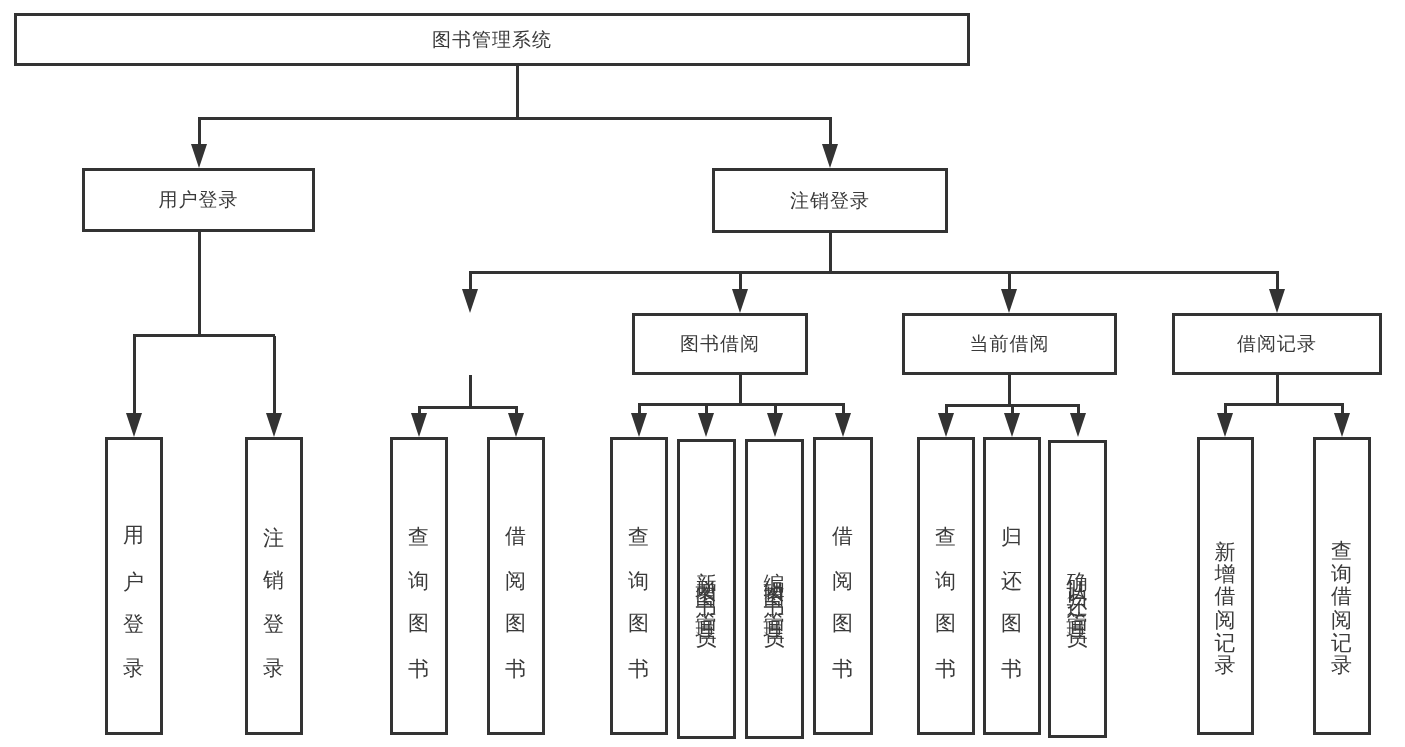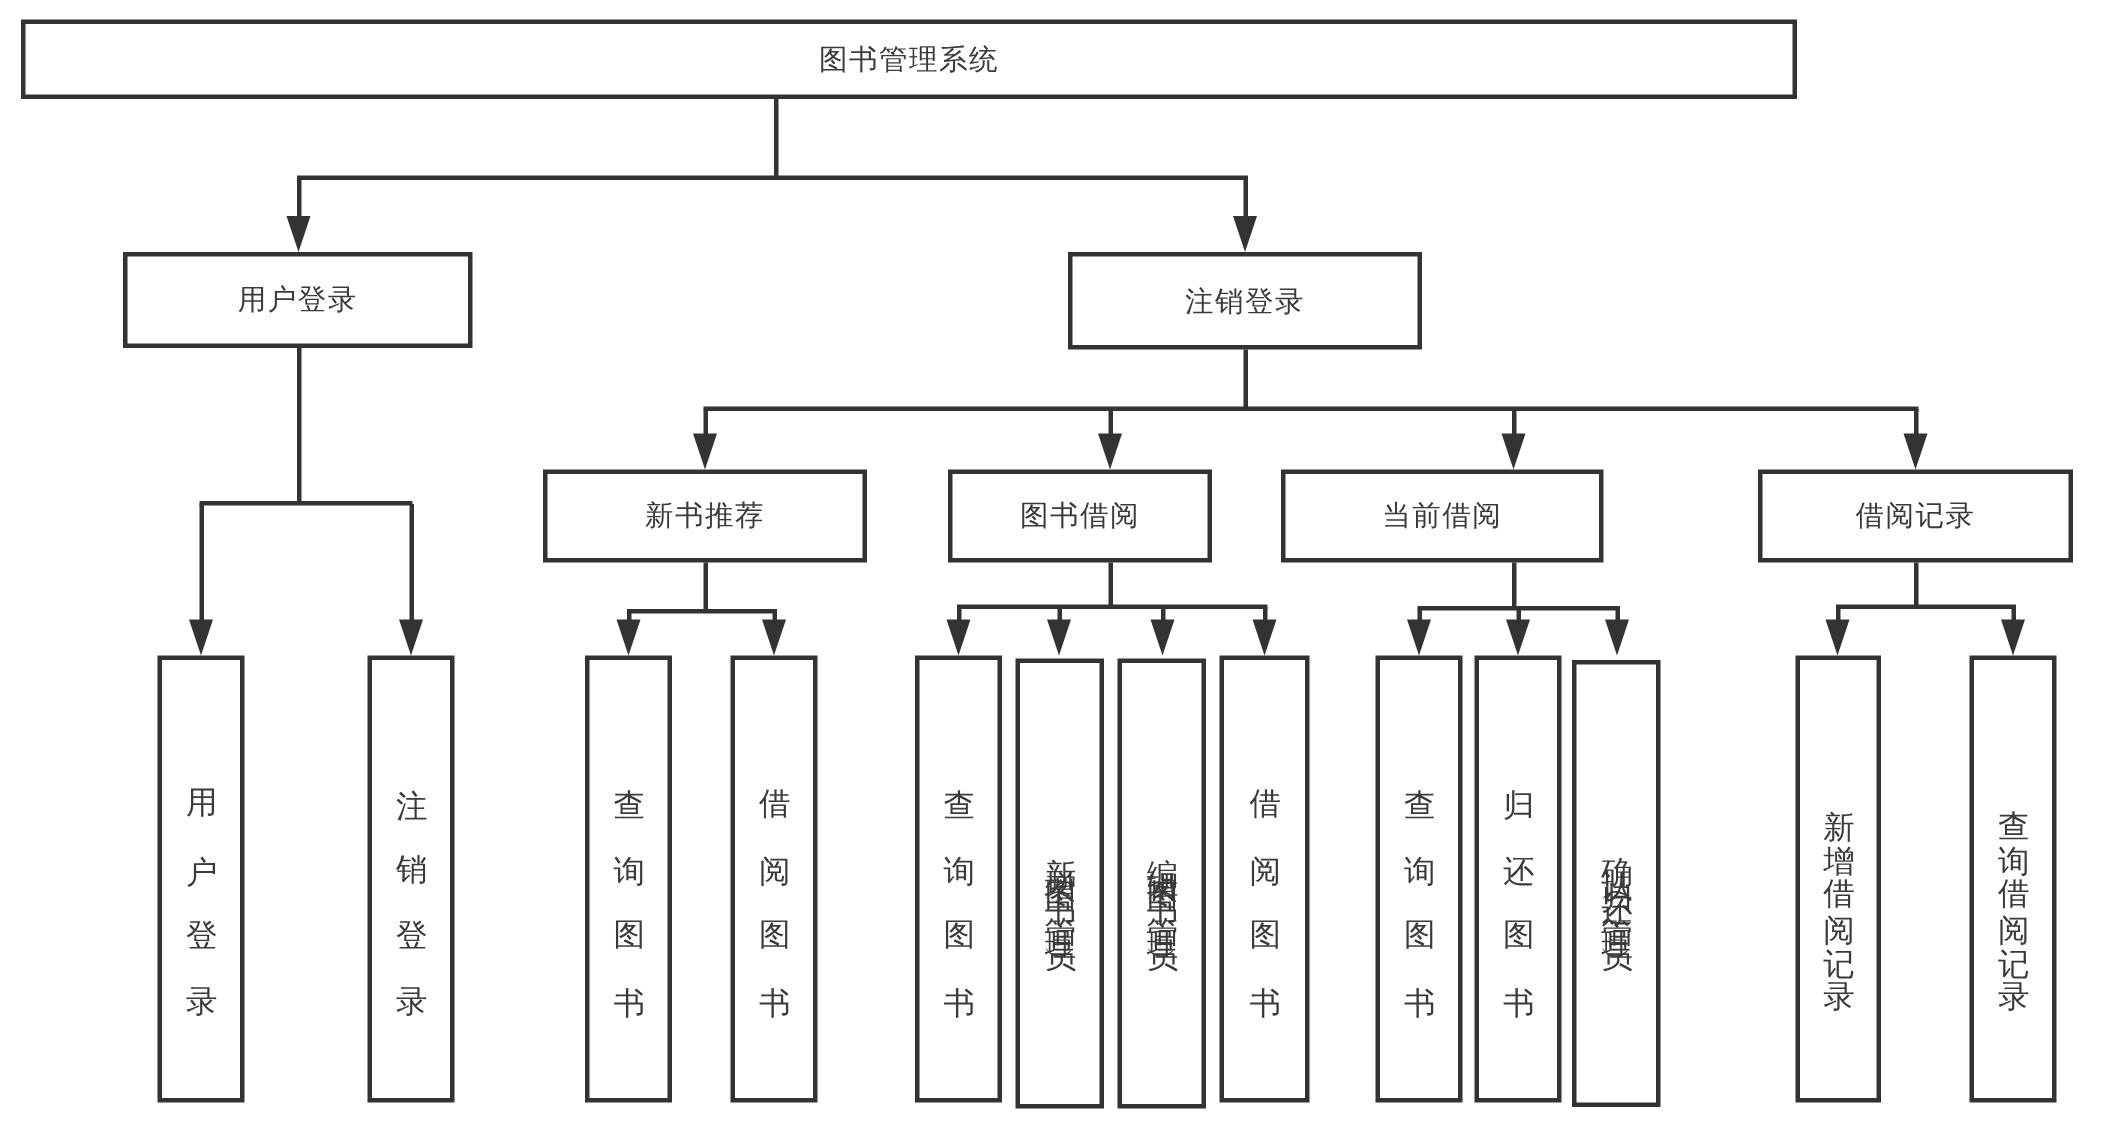--- a/index.html
+++ b/index.html
@@ -17,28 +17,28 @@
     writing-mode:vertical-rl; text-orientation:mixed;
     font-size:21px; color:#3a3a3a; line-height:1;
   }
   .line { position:absolute; background:#333333; }
   .arrow {
     position:absolute; width:0; height:0;
     border-left:8px solid transparent; border-right:8px solid transparent;
     border-top:24px solid #333333;
   }
   
-  #root-box   { left:14px;  top:13px;  width:1184px; height:53px; }
+  #root-box   { left:14px;  top:13px;  width:956px; height:53px; }
   
   #b-user     { left:82px;  top:168px; width:233px; height:64px; }
   #b-mgmt     { left:712px; top:168px; width:236px; height:65px; }
   
   #m-new      { left:362px;  top:313px; width:216px; height:62px; }
   #m-borrow   { left:632px;  top:313px; width:176px; height:62px; }
-  #m-current  { left:854px;  top:313px; width:215px; height:62px; }
+  #m-current  { left:902px;  top:313px; width:215px; height:62px; }
   #m-records  { left:1172px; top:313px; width:210px; height:62px; }
   
   .leaf { top:437px; height:298px; width:58px; }
   #l-login   { left:105px; }
   #l-logout  { left:245px; }
   #l-nbq     { left:390px; }
   #l-nbb     { left:487px; }
   #l-bwq     { left:610px; }
   #l-bwa     { left:677px; width:59px; top:439px; height:300px; }
   #l-bwe     { left:745px; width:59px; top:439px; height:300px; }
@@ -63,23 +63,20 @@
     <span class="hlabel">图书管理系统</span>
   </div>
 
   <div class="box" id="b-user">
     <span class="hlabel">用户登录</span>
   </div>
   <div class="box" id="b-mgmt">
     <span class="hlabel">注销登录</span>
   </div>
 
-  <div class="box" id="m-new">
-    <span class="hlabel">新书推荐</span>
-  </div>
   <div class="box" id="m-borrow">
     <span class="hlabel">图书借阅</span>
   </div>
   <div class="box" id="m-current">
     <span class="hlabel">当前借阅</span>
   </div>
   <div class="box" id="m-records">
     <span class="hlabel">借阅记录</span>
   </div>
 

